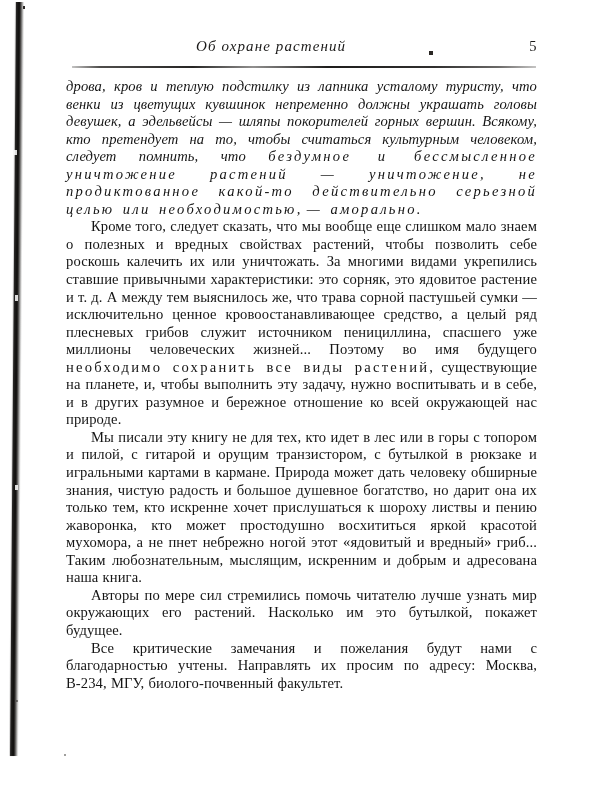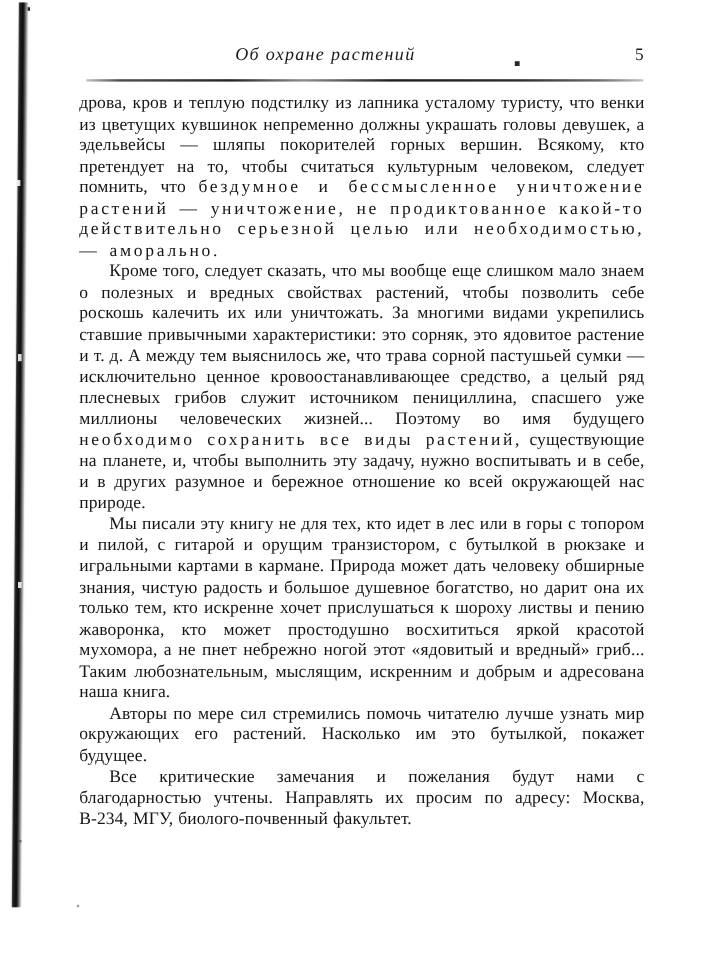--- a/index.html
+++ b/index.html
@@ -116,21 +116,21 @@
     margin: 0;
     font-size: 14.6px;
     line-height: 17.55px;
     text-align: justify;
     text-indent: 25px;
     letter-spacing: 0.1px;
     word-spacing: 0.4px;
     color: #151515;
     -webkit-font-smoothing: none;
   }
-  p.para.first { text-indent: 0; }
+  p.para.first { text-indent: 0; font-style: italic; }
 
   
   .sp {
     letter-spacing: 2.25px;
     word-spacing: 2.6px;
   }
 </style>
 </head>
 <body>
 

